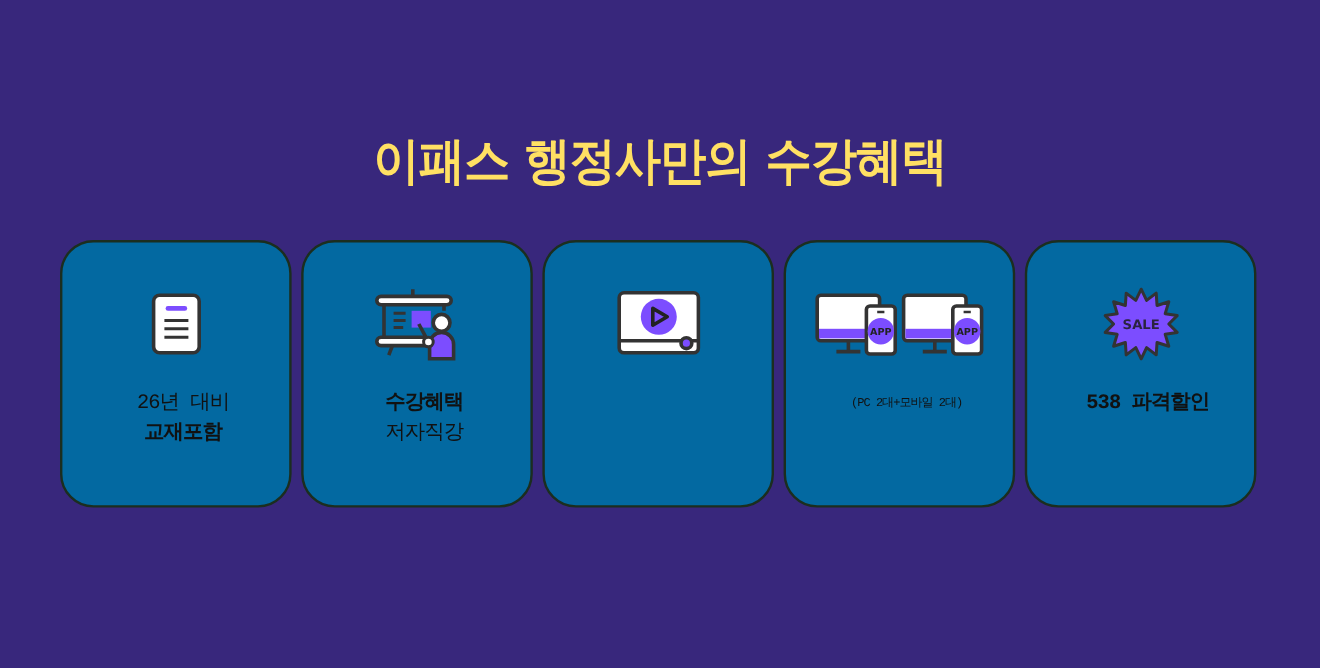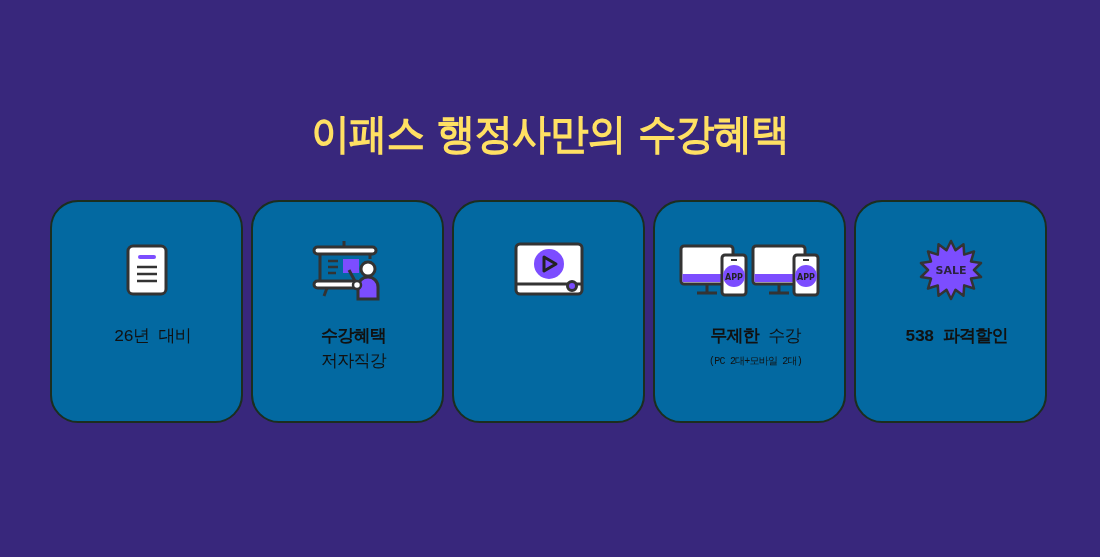--- a/index.html
+++ b/index.html
@@ -60,20 +60,21 @@
       <svg width="44" height="54" viewBox="0 0 44 54">
         <rect x="3" y="3" width="38" height="48" rx="5" fill="#fff" stroke="#333" stroke-width="3"></rect>
         <line x1="15" y1="14" x2="29" y2="14" stroke="#7c4dff" stroke-width="4" stroke-linecap="round"></line>
         <line x1="12" y1="24" x2="32" y2="24" stroke="#333" stroke-width="2.5"></line>
         <line x1="12" y1="31" x2="32" y2="31" stroke="#333" stroke-width="2.5"></line>
         <line x1="12" y1="38" x2="32" y2="38" stroke="#333" stroke-width="2.5"></line>
       </svg>
     </div>
     <div class="text">
       <div>26년 대비</div>
+      <div class="b">교재포함</div>
     </div>
   </div>
 
   <div class="card">
     <div class="icon-wrap">
       <svg width="72" height="62" viewBox="0 0 72 62">
         <line x1="32" y1="2" x2="32" y2="8" stroke="#333" stroke-width="3"></line>
         <rect x="2" y="8" width="62" height="7" rx="3.5" fill="#fff" stroke="#333" stroke-width="3"></rect>
         <rect x="2" y="42" width="44" height="7" rx="3.5" fill="#fff" stroke="#333" stroke-width="3"></rect>
         <line x1="8" y1="15" x2="8" y2="42" stroke="#333" stroke-width="3"></line>
@@ -126,21 +127,20 @@
           <line x1="28" y1="42" x2="28" y2="51" stroke="#333" stroke-width="3"></line>
           <line x1="18" y1="51" x2="38" y2="51" stroke="#333" stroke-width="3"></line>
           <rect x="43" y="13" width="24" height="40" rx="3" fill="#fff" stroke="#333" stroke-width="3"></rect>
           <line x1="52" y1="18" x2="58" y2="18" stroke="#333" stroke-width="2"></line>
           <circle cx="55" cy="34" r="11" fill="#7c4dff"></circle>
           <text x="55" y="37.5" text-anchor="middle" font-family="DejaVu Sans, sans-serif" font-weight="bold" font-size="8" fill="#222">APP</text>
         </g>
       </svg>
     </div>
     <div class="text">
-      <div><span class="b">무제한</span><span> 수강</span></div>
       <div class="small">(PC 2대+모바일 2대)</div>
     </div>
   </div>
 
   <div class="card">
     <div class="icon-wrap">
       <svg width="64" height="64" viewBox="0 0 64 64">
         <polygon fill="#7c4dff" stroke="#333" stroke-width="2.5" stroke-linejoin="round" points="32,3 36.5,12.3 44.5,6.3 45.2,16.6 55,13.5 52,23.4 62,25 55,32 62,39 52,40.6 55,50.5 45.2,47.4 44.5,57.7 36.5,51.7 32,61 27.5,51.7 19.5,57.7 18.8,47.4 9,50.5 12,40.6 2,39 9,32 2,25 12,23.4 9,13.5 18.8,16.6 19.5,6.3 27.5,12.3"></polygon>
         <text x="32" y="36" text-anchor="middle" font-family="DejaVu Sans, sans-serif" font-weight="bold" font-size="11" fill="#2b2340">SALE</text>
       </svg>

